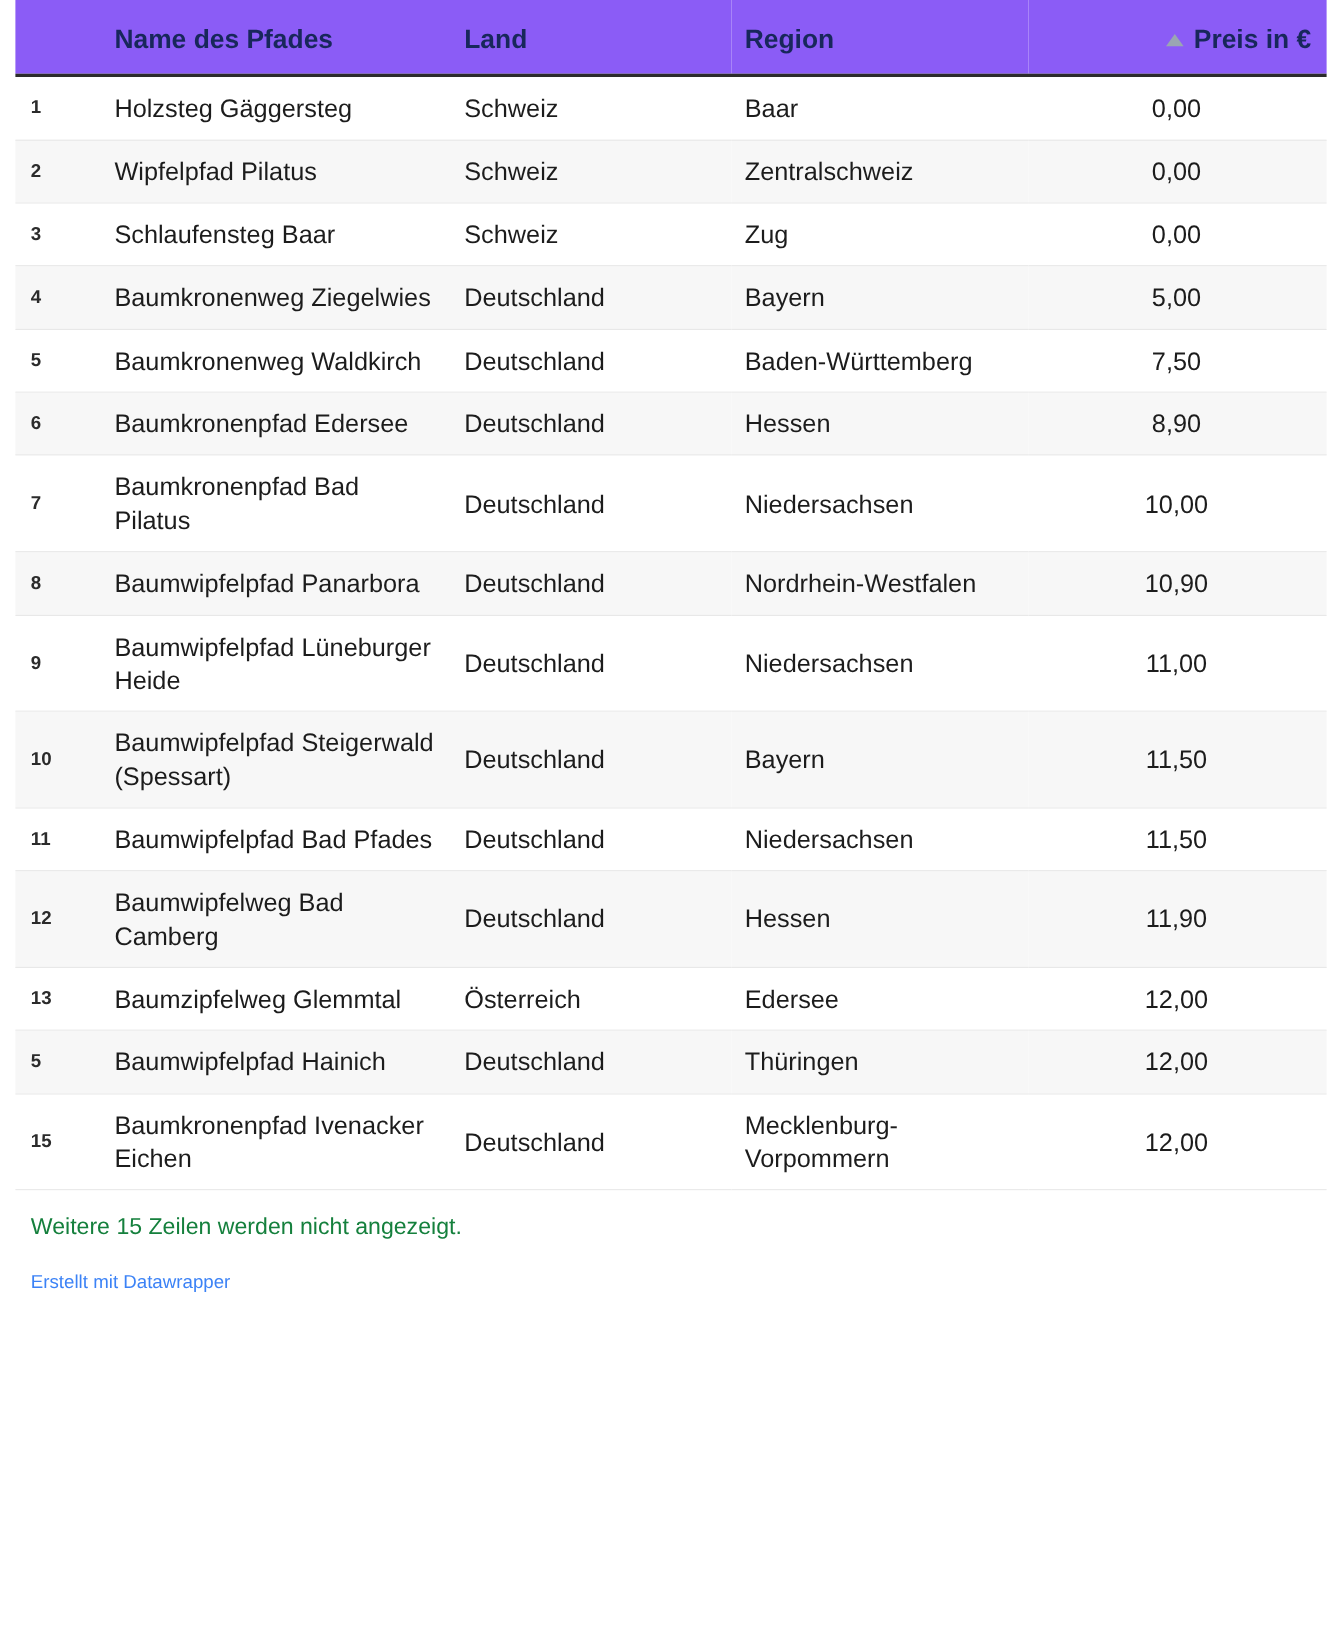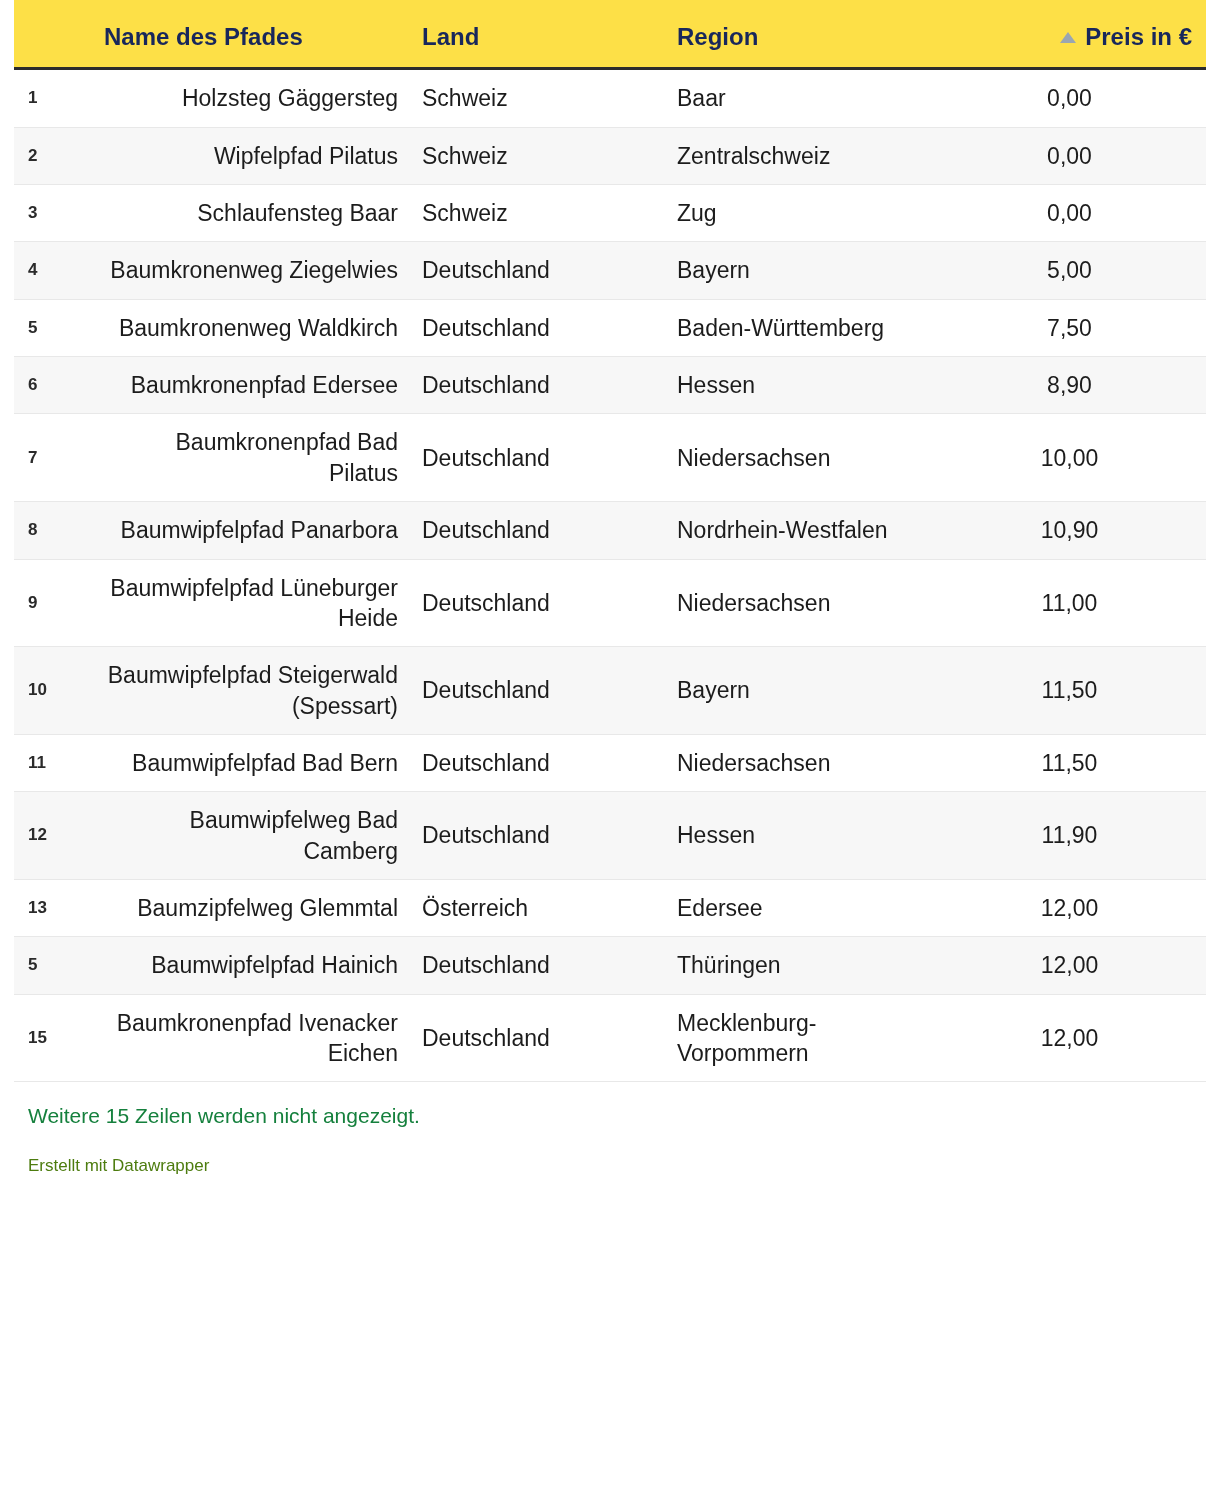--- a/index.html
+++ b/index.html
@@ -18,21 +18,21 @@
     width: 1220px;
     box-sizing: border-box;
     padding: 0 14px;
   }
   table.dw-table {
     width: 100%;
     border-collapse: collapse;
     table-layout: fixed;
   }
   thead tr.head-row {
-    background: #fde047;
+    background: #8b5cf6;
   }
   thead th {
     font-size: 24px;
     font-weight: bold;
     color: #18275b;
     text-align: left;
     vertical-align: bottom;
     padding: 22px 12px 16px 12px;
     line-height: 1.22;
     box-sizing: border-box;
@@ -67,30 +67,30 @@
   }
   tbody tr.odd td { background: #ffffff; }
   tbody tr.even td { background: #f7f7f7; }
   td.c-idx {
     font-size: 17px;
     font-weight: bold;
     color: #2b2b2b;
     padding-left: 14px;
     padding-right: 4px;
   }
-  td.c-name { padding-left: 14px; text-align: right; }
+  td.c-name { padding-left: 14px; }
   td.c-price { text-align: center; padding-right: 14px; }
   .footnote {
     font-size: 21px;
     color: #15803d;
     padding: 22px 14px 0 14px;
   }
   .credit {
     font-size: 17px;
-    color: #4d7c0f;
+    color: #3b82f6;
     padding: 28px 14px 0 14px;
   }
 </style>
 </head>
 <body>
 
 <div class="wrap">
   <table class="dw-table">
     <thead>
       <tr class="head-row">
@@ -170,21 +170,21 @@
         </tr>
         <tr class="even">
           <td class="c-idx">10</td>
           <td class="c-name">Baumwipfelpfad Steigerwald (Spessart)</td>
           <td class="c-land">Deutschland</td>
           <td class="c-region">Bayern</td>
           <td class="c-price">11,50</td>
         </tr>
         <tr class="odd">
           <td class="c-idx">11</td>
-          <td class="c-name">Baumwipfelpfad Bad Bern</td>
+          <td class="c-name">Baumwipfelpfad Bad Pfades</td>
           <td class="c-land">Deutschland</td>
           <td class="c-region">Niedersachsen</td>
           <td class="c-price">11,50</td>
         </tr>
         <tr class="even">
           <td class="c-idx">12</td>
           <td class="c-name">Baumwipfelweg Bad Camberg</td>
           <td class="c-land">Deutschland</td>
           <td class="c-region">Hessen</td>
           <td class="c-price">11,90</td>

